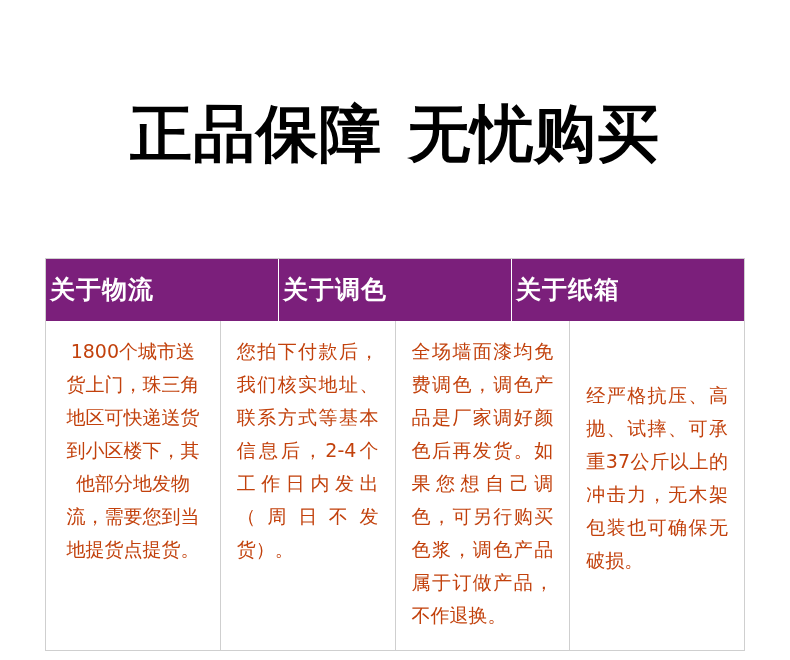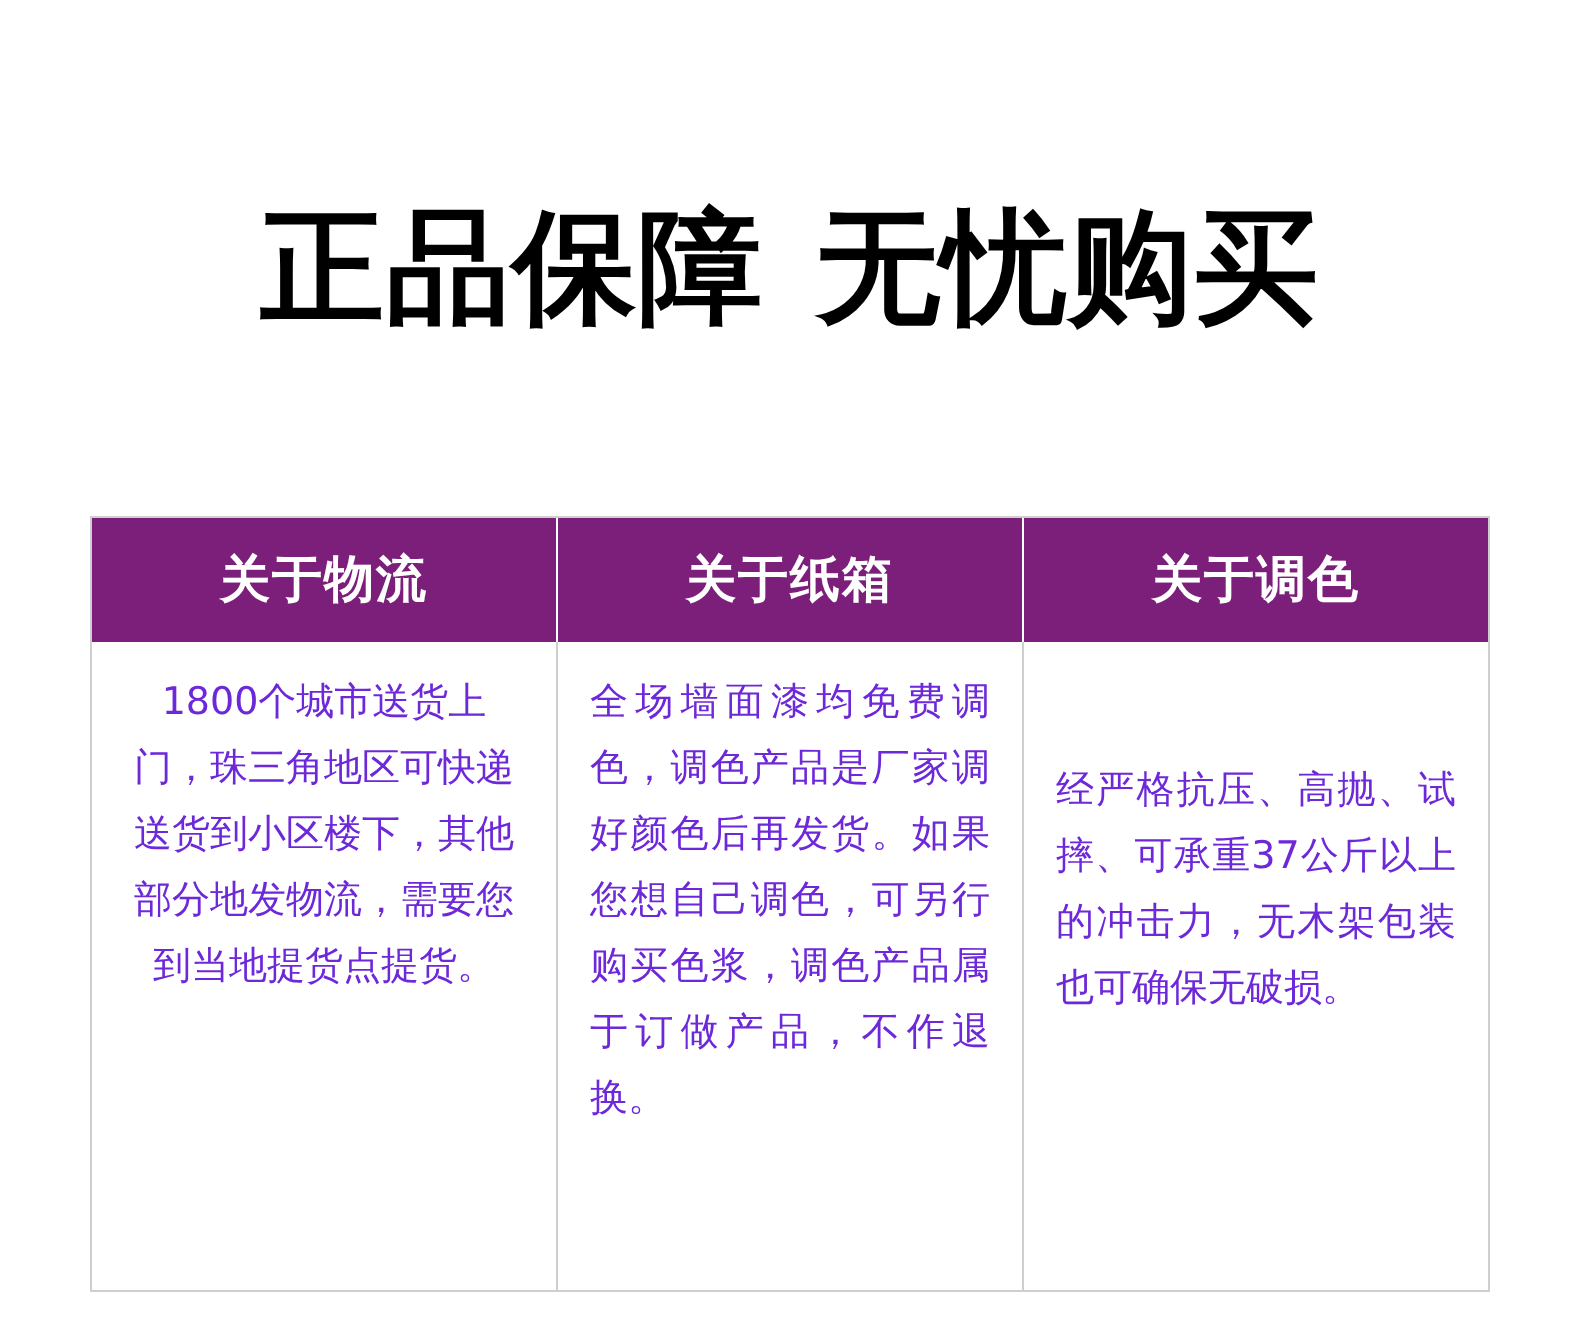--- a/index.html
+++ b/index.html
@@ -47,21 +47,21 @@
     box-sizing: border-box;
     background: #ffffff;
   }
   .row {
     display: flex;
   }
   .head-cell {
     flex: 1 1 0;
     background: #7b1f7b;
     color: #ffffff;
-    text-align: center;
+    text-align: left;
     font-size: 25px;
     font-weight: 700;
     line-height: 30px;
     padding: 16px 4px 16px 4px;
     box-sizing: border-box;
     border-right: 1px solid #ffffff;
     letter-spacing: 1px;
   }
   .head-cell:last-child {
     border-right: none;
@@ -70,21 +70,21 @@
     display: flex;
     align-items: stretch;
   }
   .body-cell {
     flex: 1 1 0;
     box-sizing: border-box;
     border-right: 1px solid #cfcfcf;
     padding: 14px 16px 18px 16px;
     font-size: 19px;
     line-height: 33px;
-    color: #6d28d9;
+    color: #c2410c;
     text-align: justify;
     text-justify: inter-ideograph;
     min-height: 280px;
   }
   .body-cell:last-child {
     border-right: none;
     margin-top: 44px;
   }
   .cell-1 { text-align: center; }
 </style>
@@ -94,25 +94,26 @@
 <div class="page">
 
   <div class="headline">
     <span>正品保障</span><span class="gap"></span><span>无忧购买</span>
   </div>
 
   <div class="table-wrap">
 
     <div class="row">
       <div class="head-cell">关于物流</div>
+      <div class="head-cell">关于调色</div>
       <div class="head-cell">关于纸箱</div>
-      <div class="head-cell">关于调色</div>
     </div>
 
     <div class="body-row">
       <div class="body-cell cell-1">1800个城市送货上门，珠三角地区可快递送货到小区楼下，其他部分地发物流，需要您到当地提货点提货。</div>
+      <div class="body-cell">您拍下付款后，我们核实地址、联系方式等基本信息后，2-4个工作日内发出（周日不发货）。</div>
       <div class="body-cell">全场墙面漆均免费调色，调色产品是厂家调好颜色后再发货。如果您想自己调色，可另行购买色浆，调色产品属于订做产品，不作退换。</div>
       <div class="body-cell">经严格抗压、高抛、试摔、可承重37公斤以上的冲击力，无木架包装也可确保无破损。</div>
     </div>
 
   </div>
 
 </div>
 
 </body></html>

